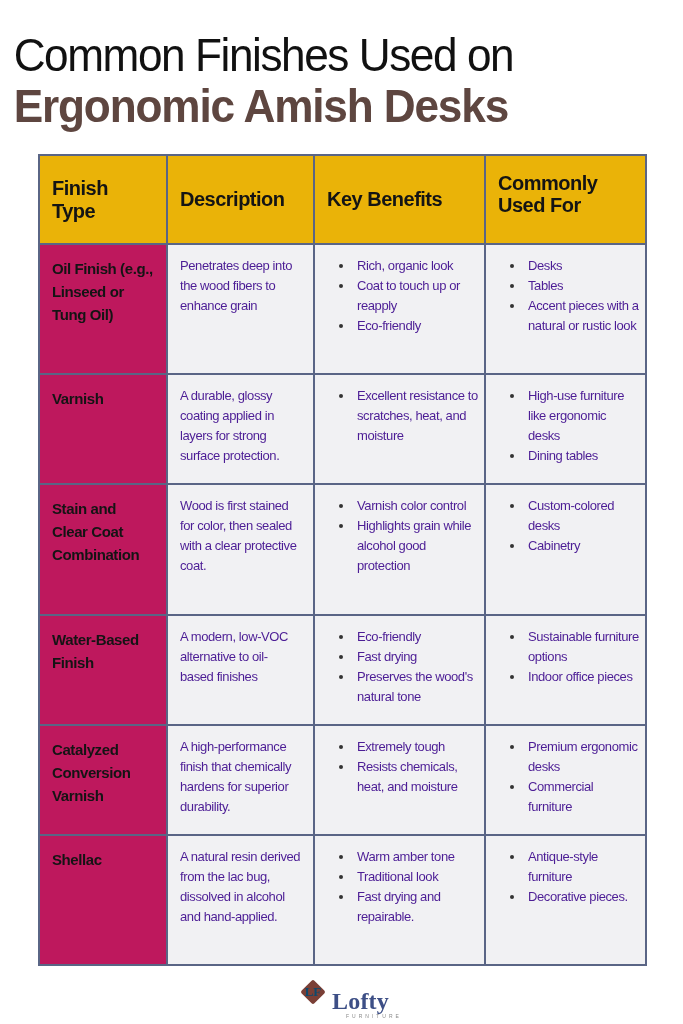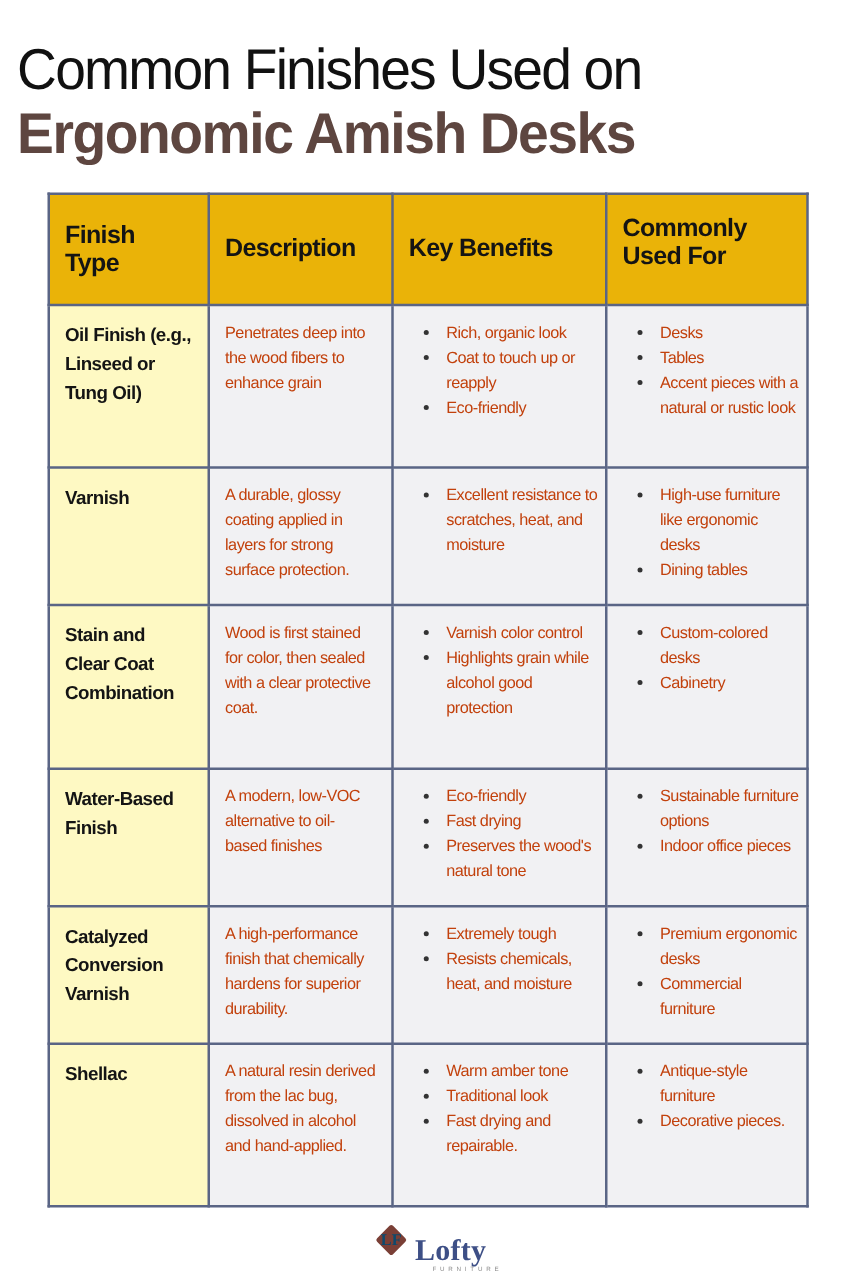--- a/index.html
+++ b/index.html
@@ -53,33 +53,33 @@
       height: 71px;
       font-weight: 700;
       font-size: 20px;
       color: #141414;
       letter-spacing: -0.5px;
       padding: 0 12px;
       vertical-align: middle;
     }
     table.finishes thead th.multi { vertical-align: top; padding-top: 16px; line-height: 22px; }
     td.type {
-      background: #fef9c3;
+      background: #be185d;
       font-weight: 700;
       font-size: 15px;
       line-height: 23px;
       color: #141414;
       letter-spacing: -0.4px;
       padding: 12px 12px 0 12px;
     }
     td.desc, td.benefits, td.uses {
       background: #f1f1f3;
       font-size: 13px;
       line-height: 20px;
-      color: #c2410c;
+      color: #4c1d95;
       letter-spacing: -0.4px;
     }
     td.desc { padding: 11px 12px 0 12px; }
     td.benefits, td.uses { padding: 11px 6px 0 12px; }
     ul.bullets { margin: 0; padding: 0 0 0 30px; list-style: none; }
     ul.bullets li { position: relative; }
     ul.bullets li::before {
       content: "";
       position: absolute; left: -18px; top: 8px;
       width: 4px; height: 4px; border-radius: 50%;

